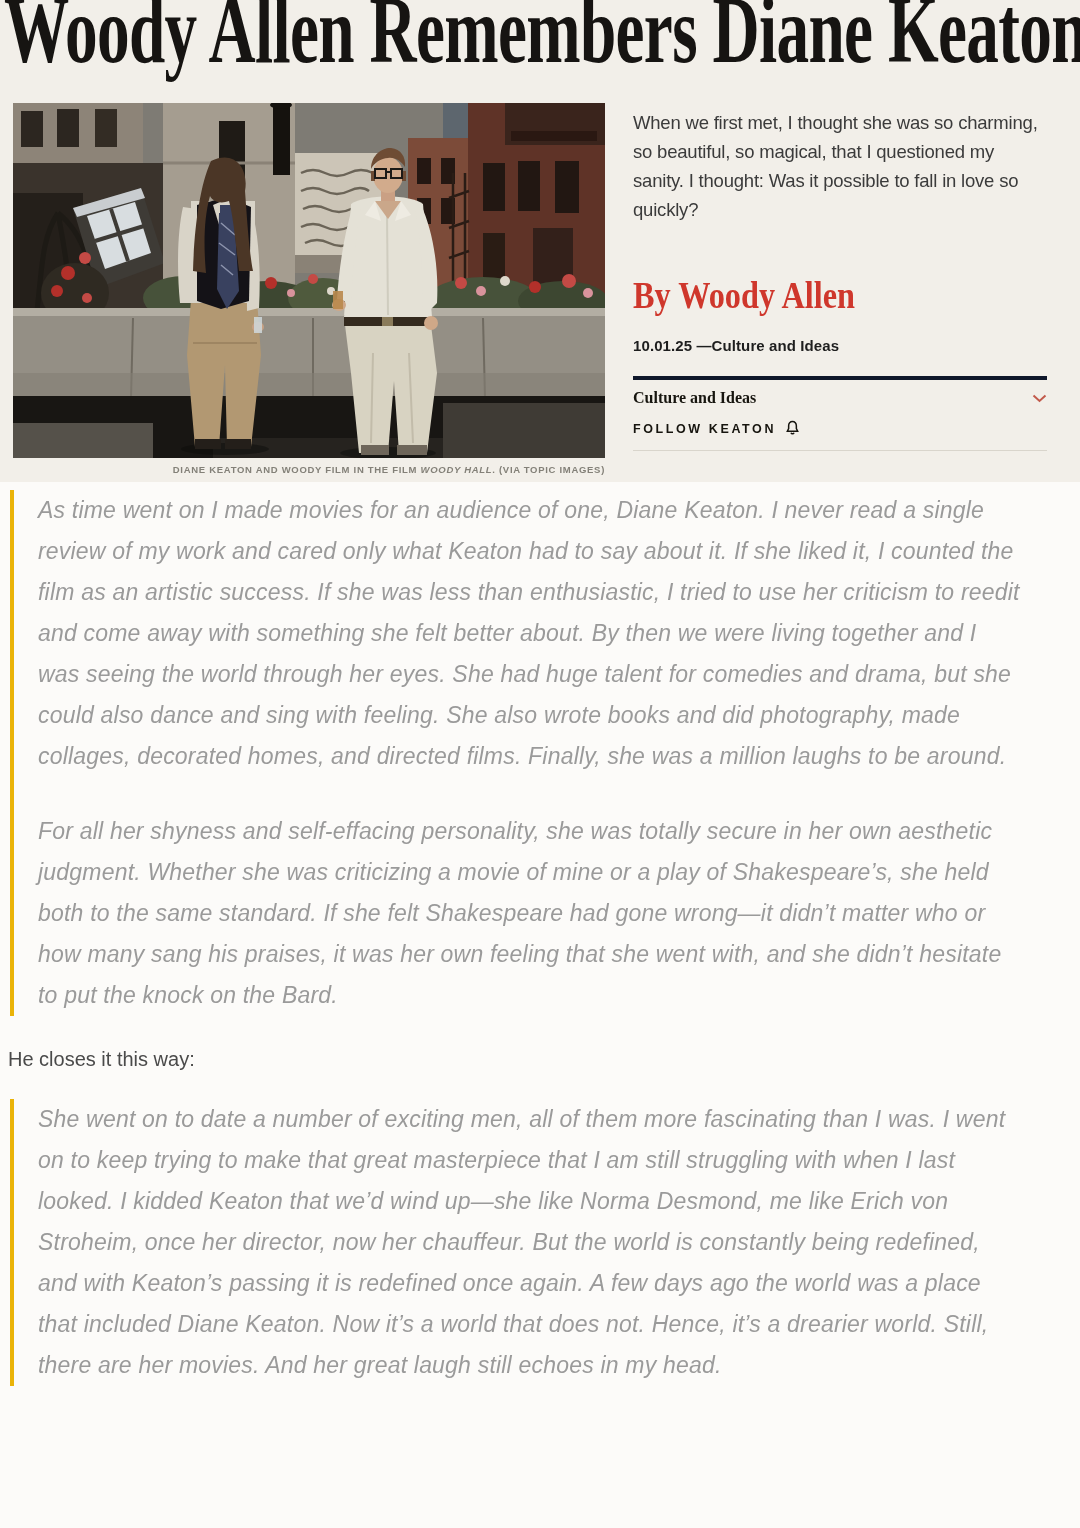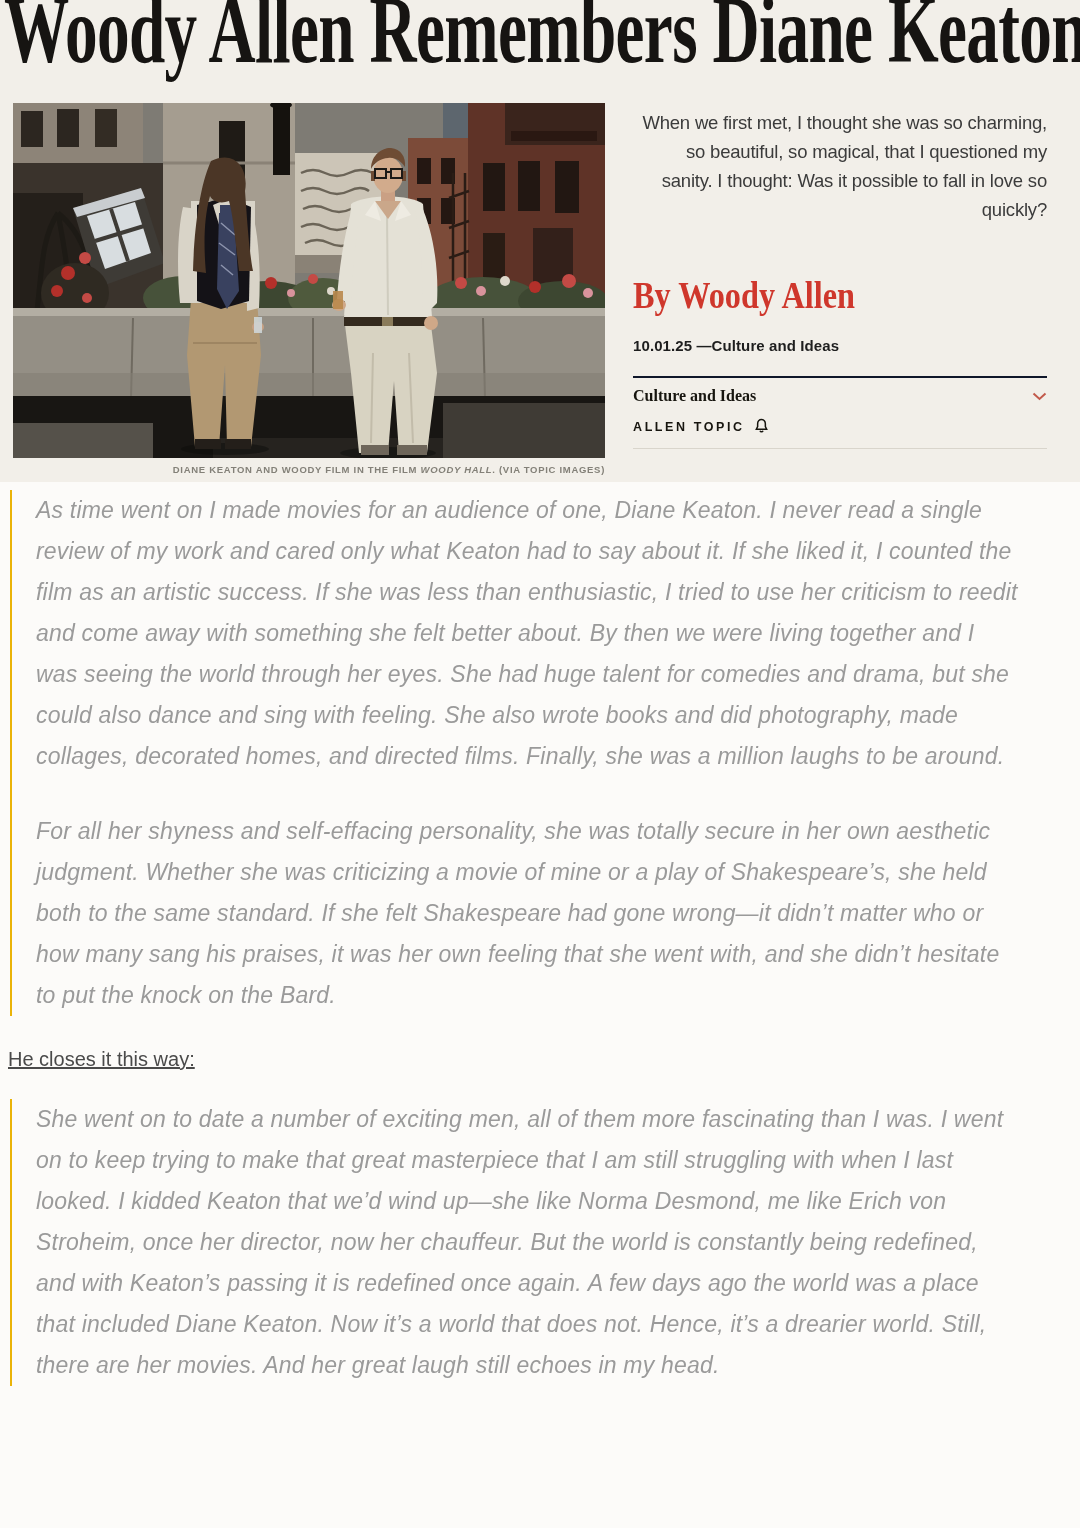--- a/index.html
+++ b/index.html
@@ -22,35 +22,35 @@
   .photo-caption{
     position:absolute;left:13px;top:464px;width:592px;
     text-align:right;font-size:9.5px;font-weight:700;letter-spacing:.7px;
     color:#838078;white-space:nowrap;
   }
   .photo-caption .film{font-style:italic;}
   
   .right-col{position:absolute;left:633px;top:0;width:414px;}
   .dek{
     position:absolute;top:108px;left:0;width:414px;margin:0;
-    font-size:18.5px;line-height:29px;letter-spacing:-.2px;color:#3b3b3b;text-align:right;
+    font-size:18.5px;line-height:29px;letter-spacing:-.2px;color:#3b3b3b;
   }
   .byline{
     position:absolute;top:276px;left:0;margin:0;white-space:nowrap;
     font-family:"Liberation Serif",serif;font-weight:700;font-size:38px;
     color:#cf372c;line-height:1;
   }
   .byline .squeeze{display:inline-block;transform:scaleX(0.85);transform-origin:0 0;}
   .dateline{
     position:absolute;top:337px;left:0;margin:0;
     font-size:15px;font-weight:700;color:#1e1e1e;letter-spacing:.1px;
   }
   .topic-card{
     position:absolute;top:376px;left:0;width:414px;
-    border-top:2px solid #0f172a;border-bottom:1px solid #d9d5cc;
+    border-top:4px solid #0f172a;border-bottom:1px solid #d9d5cc;
     padding:9px 0 13px 0;
   }
   .topic-title-row{display:flex;align-items:center;justify-content:space-between;cursor:pointer;}
   .topic-title{
     font-family:"Liberation Serif",serif;font-weight:700;font-size:16px;color:#17150f;
   }
   .topic-desc-wrap{margin-top:6px;height:18px;overflow:visible;}
   .topic-desc{
     display:inline-block;white-space:nowrap;
     font-family:"Liberation Serif",serif;font-size:14px;color:#2c2a24;
@@ -59,28 +59,28 @@
   .follow-row{
     margin-top:13px;display:flex;align-items:center;gap:9px;cursor:pointer;
     font-size:12.5px;font-weight:700;letter-spacing:2.6px;color:#17150f;
   }
   
   .body-section{
     position:absolute;top:482px;left:0;width:1080px;height:1046px;
     background:#fcfbf9;padding-top:8px;box-sizing:border-box;
   }
   .quote{
-    margin:0 0 0 10px;border-left:2px solid #eab308;padding-left:24px;width:982px;
+    margin:0 0 0 10px;border-left:4px solid #eab308;padding-left:24px;width:982px;
     font-style:italic;font-size:23px;line-height:41px;letter-spacing:.2px;color:#9a9a9a;
   }
   .quote p{margin:0;}
   .quote p + p{margin-top:34px;}
   .quote.second{margin-top:28px;}
   .interlude{
-    margin:32px 0 0 8px;font-size:20px;color:#4a4a4a;font-style:normal;text-decoration:underline;
+    margin:32px 0 0 8px;font-size:20px;color:#4a4a4a;font-style:normal;
   }
 </style>
 </head>
 <body>
 
 <div class="top-section">
 
   <h1 class="headline"><span class="squeeze">Woody Allen Remembers Diane Keaton</span></h1>
 
   <svg class="hero-photo" viewBox="0 0 592 355" preserveAspectRatio="none">
@@ -231,21 +231,21 @@
     <p class="dateline">10.01.25 —Culture and Ideas</p>
 
     <div class="topic-card">
       <div class="topic-title-row">
         <span class="topic-title">Culture and Ideas</span>
         <svg width="15" height="9" viewBox="0 0 15 9">
           <polyline points="1.5,1.5 7.5,7 13.5,1.5" fill="none" stroke="#c25a4b" stroke-width="2"></polyline>
         </svg>
       </div>
       <div class="follow-row">
-        <span>ALLEN TOPIC</span>
+        <span>FOLLOW KEATON</span>
         <svg width="15" height="17" viewBox="0 0 14 15">
           <path d="M7 1 C4.8 1 3.4 2.7 3.4 5 L3.4 7.6 L2.2 10 L11.8 10 L10.6 7.6 L10.6 5 C10.6 2.7 9.2 1 7 1 Z" fill="none" stroke="#17150f" stroke-width="1.4"></path>
           <path d="M5.6 11.5 a1.5 1.5 0 0 0 2.8 0" fill="none" stroke="#17150f" stroke-width="1.4"></path>
         </svg>
       </div>
     </div>
   </div>
 </div>
 
 <div class="body-section">

